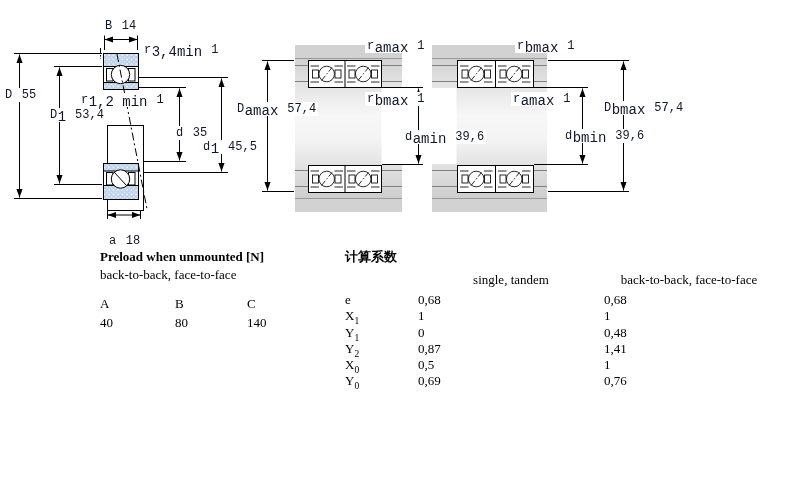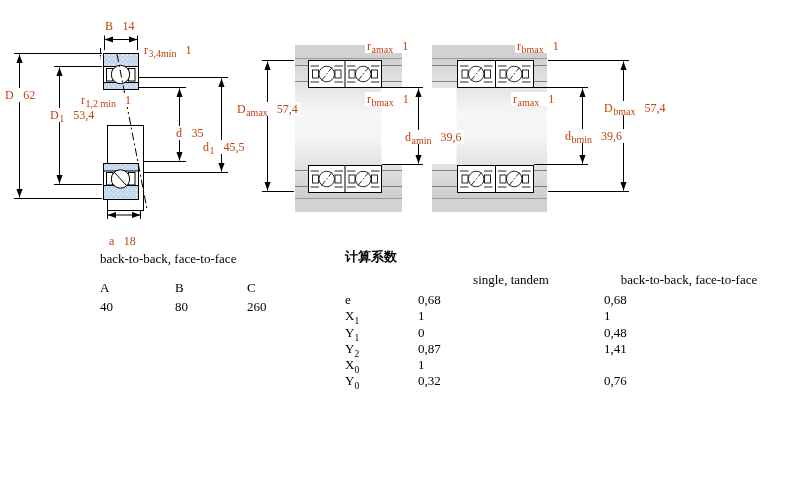--- a/index.html
+++ b/index.html
@@ -1,23 +1,23 @@
 <!DOCTYPE html>
 <html><head>
 <meta charset="utf-8">
 <style>
   html,body{margin:0;padding:0;background:#fff;}
   .page{position:relative;width:800px;height:500px;background:#ffffff;overflow:hidden;
         font-family:"Liberation Sans",sans-serif;}
   .drawings{position:absolute;left:0;top:0;}
   
-  .dlab{position:absolute;font-family:Liberation Serif, serif;font-size:12px;color:#c2410c;
+  .dlab{position:absolute;font-family:Liberation Mono, monospace;font-size:12px;color:#0f172a;
         line-height:14px;white-space:nowrap;}
   .dlab.bg{background:#ffffff;padding:0 2px;}
-  .dlab sub{font-size:10px;line-height:0;margin-left:0.5px;}
+  .dlab sub{font-size:14px;line-height:0;margin-left:0.5px;}
   .dlab .v{margin-left:9px;}
   
   .tbl{position:absolute;font-family:"Liberation Serif",serif;font-size:13px;color:#000;}
   .tbl .title{font-weight:bold;}
   .preload .sub{margin-top:2px;}
   .preload .cols{margin-top:13px;display:grid;grid-template-columns:75px 72px 80px;row-gap:3px;}
   .factors .heads{margin-top:6px;display:grid;grid-template-columns:73px 186px 170px;text-align:center;}
   .factors .rows{margin-top:4px;}
   .frow{display:grid;grid-template-columns:73px 186px 170px;height:16.3px;}
   .frow sub{font-size:9.5px;line-height:0;}
@@ -139,46 +139,47 @@
         <path d="M534,87.5 H588 M534,164.5 H588"></path>
         <line x1="582.5" y1="88.5" x2="582.5" y2="163.5" marker-start="url(#mS)" marker-end="url(#mE)"></line>
         <path d="M548,60.5 H629 M548,191.5 H629"></path>
         <line x1="623.5" y1="61.5" x2="623.5" y2="190.5" marker-start="url(#mS)" marker-end="url(#mE)"></line>
       </g>
     </g>
   </svg>
 
   <span class="dlab" style="left:105px;top:19px"><span>B</span><sub></sub><span class="v">14</span></span>
   <span class="dlab" style="left:144px;top:43px"><span>r</span><sub>3,4min</sub><span class="v">1</span></span>
-  <span class="dlab bg" style="left:3px;top:88px"><span>D</span><sub></sub><span class="v">62</span></span>
+  <span class="dlab bg" style="left:3px;top:88px"><span>D</span><sub></sub><span class="v">55</span></span>
   <span class="dlab bg" style="left:48px;top:108px"><span>D</span><sub>1</sub><span class="v">53,4</span></span>
   <span class="dlab bg" style="left:79px;top:93px"><span>r</span><sub>1,2 min</sub><span class="v">1</span></span>
   <span class="dlab bg" style="left:174px;top:126px"><span>d</span><sub></sub><span class="v">35</span></span>
   <span class="dlab bg" style="left:201px;top:140px"><span>d</span><sub>1</sub><span class="v">45,5</span></span>
   <span class="dlab" style="left:109px;top:234px"><span>a</span><sub></sub><span class="v">18</span></span>
 
   <span class="dlab bg" style="left:365px;top:39px"><span>r</span><sub>amax</sub><span class="v">1</span></span>
   <span class="dlab bg" style="left:235px;top:102px"><span>D</span><sub>amax</sub><span class="v">57,4</span></span>
   <span class="dlab bg" style="left:365px;top:92px"><span>r</span><sub>bmax</sub><span class="v">1</span></span>
   <span class="dlab bg" style="left:403px;top:130px"><span>d</span><sub>amin</sub><span class="v">39,6</span></span>
 
   <span class="dlab bg" style="left:515px;top:39px"><span>r</span><sub>bmax</sub><span class="v">1</span></span>
   <span class="dlab bg" style="left:511px;top:92px"><span>r</span><sub>amax</sub><span class="v">1</span></span>
   <span class="dlab bg" style="left:563px;top:129px"><span>d</span><sub>bmin</sub><span class="v">39,6</span></span>
   <span class="dlab bg" style="left:602px;top:101px"><span>D</span><sub>bmax</sub><span class="v">57,4</span></span>
 
   <div class="tbl preload" style="left:100px;top:249px;width:240px">
+    <div class="title">Preload when unmounted [N]</div>
     <div class="sub">back-to-back, face-to-face</div>
     <div class="cols">
       <span>A</span>
       <span>B</span>
       <span>C</span>
       <span>40</span>
       <span>80</span>
-      <span>260</span>
+      <span>140</span>
     </div>
   </div>
 
   <div class="tbl factors" style="left:345px;top:248px;width:440px">
     <div class="title">计算系数</div>
     <div class="heads">
       <span></span>
       <span>single, tandem</span>
       <span>back-to-back, face-to-face</span>
     </div>
@@ -198,23 +199,24 @@
           <span>0</span>
           <span>0,48</span>
         </div>
       <div class="frow">
           <span><span>Y</span><sub>2</sub></span>
           <span>0,87</span>
           <span>1,41</span>
         </div>
       <div class="frow">
           <span><span>X</span><sub>0</sub></span>
+          <span>0,5</span>
           <span>1</span>
         </div>
       <div class="frow">
           <span><span>Y</span><sub>0</sub></span>
-          <span>0,32</span>
+          <span>0,69</span>
           <span>0,76</span>
         </div>
     </div>
   </div>
 
 </div>
 
 </body></html>

